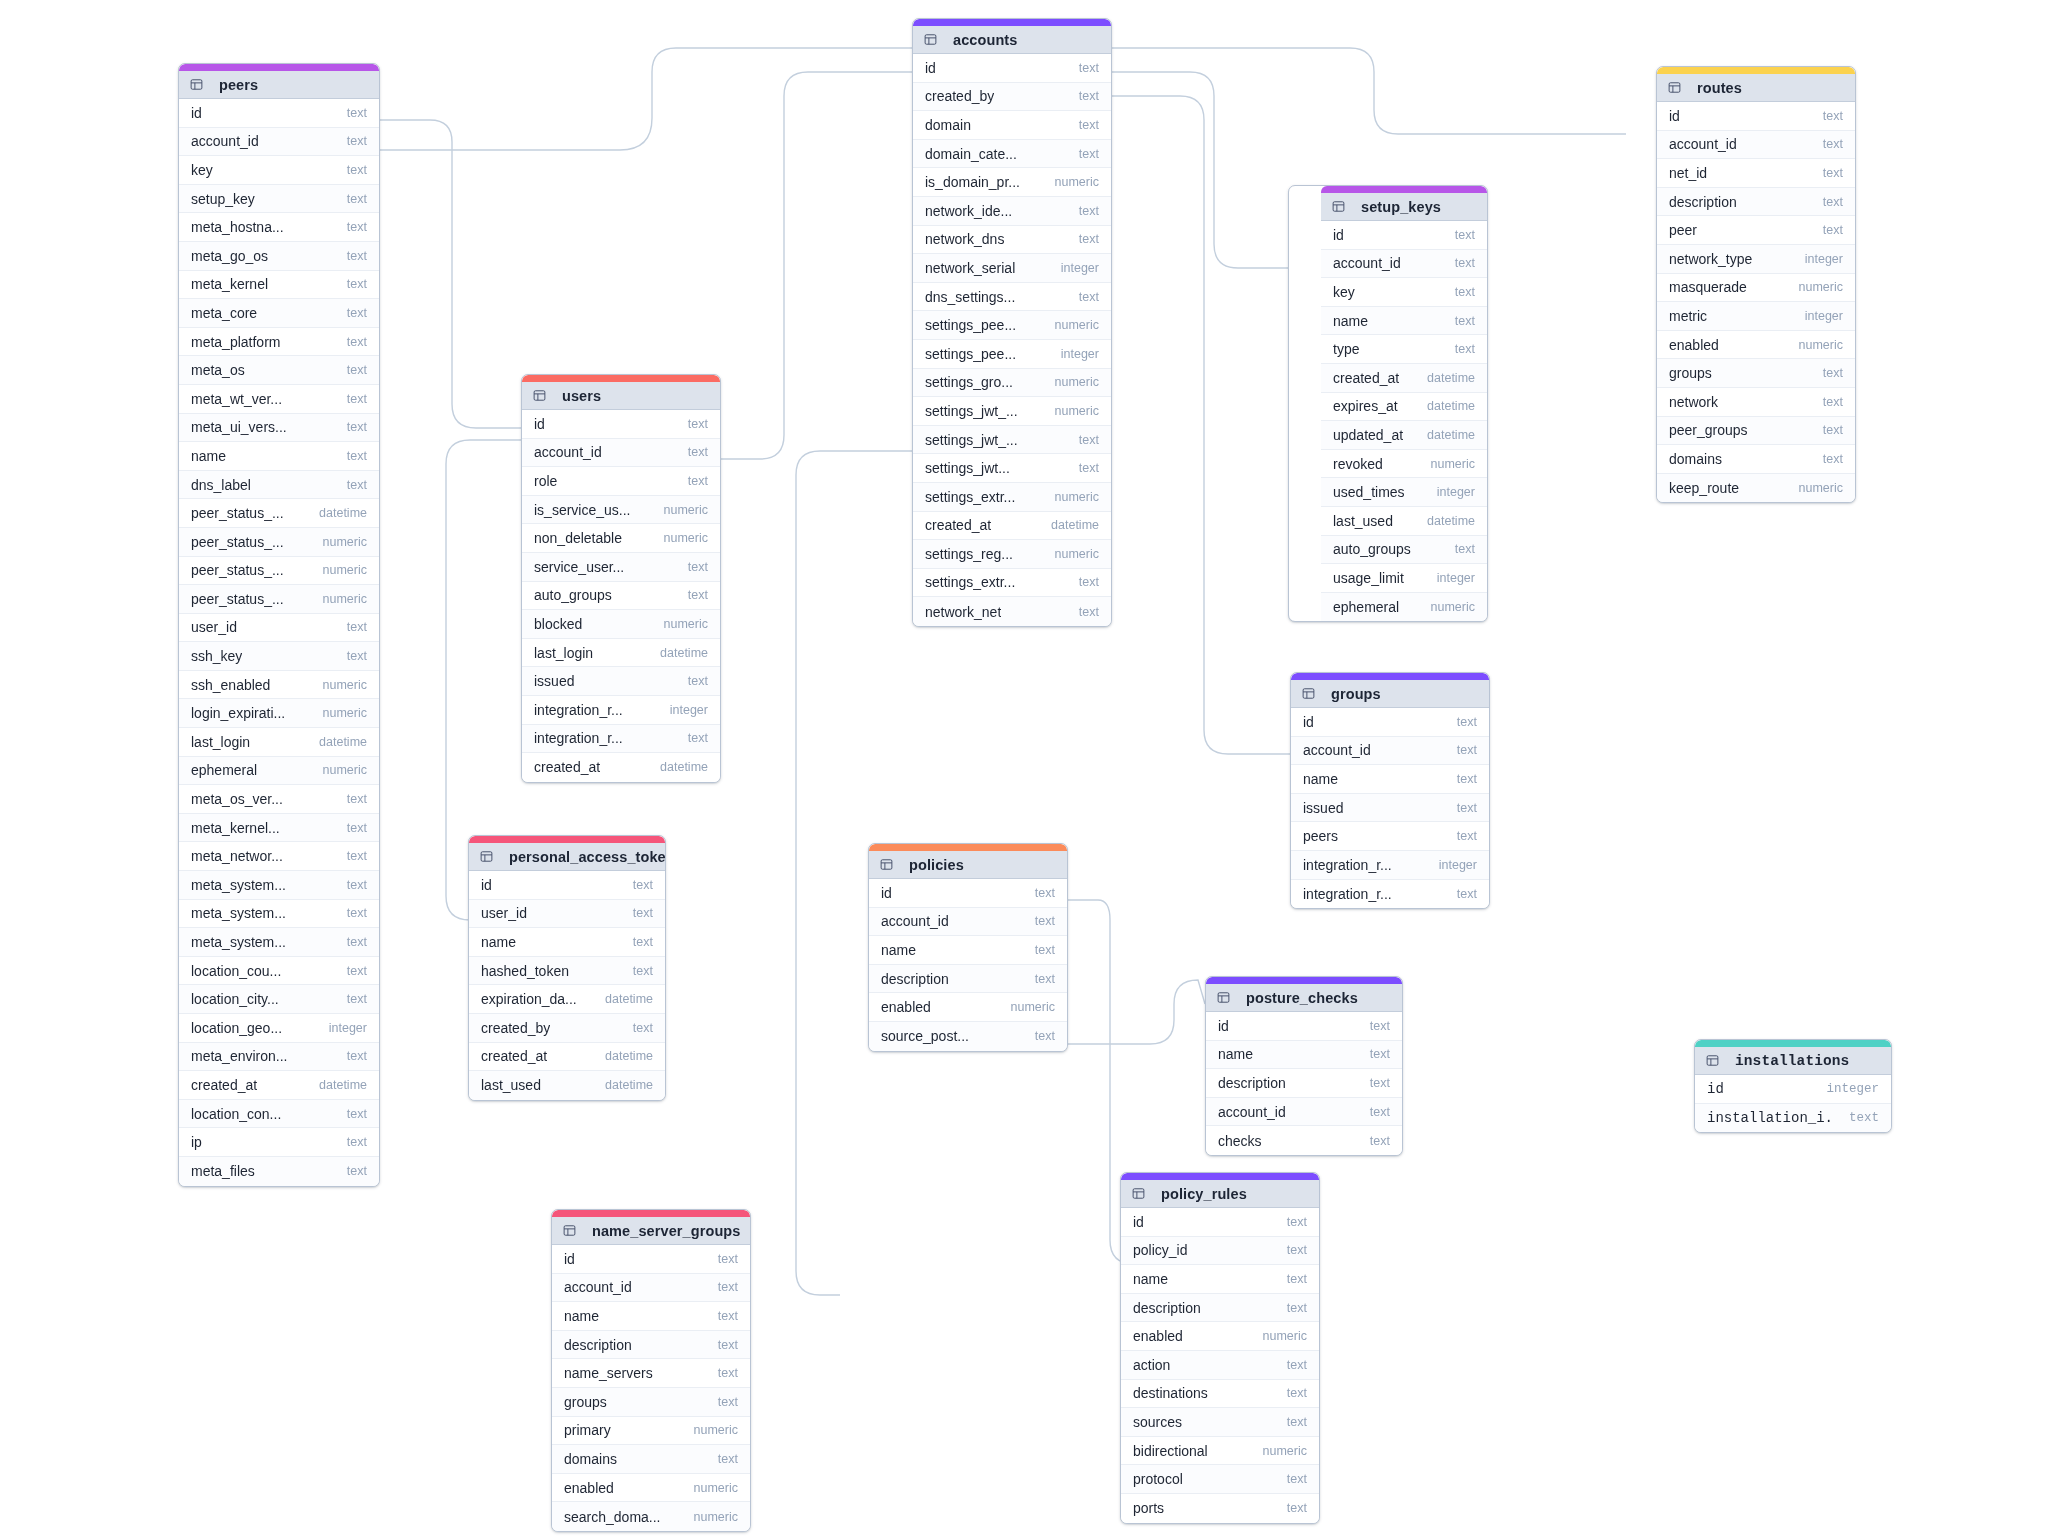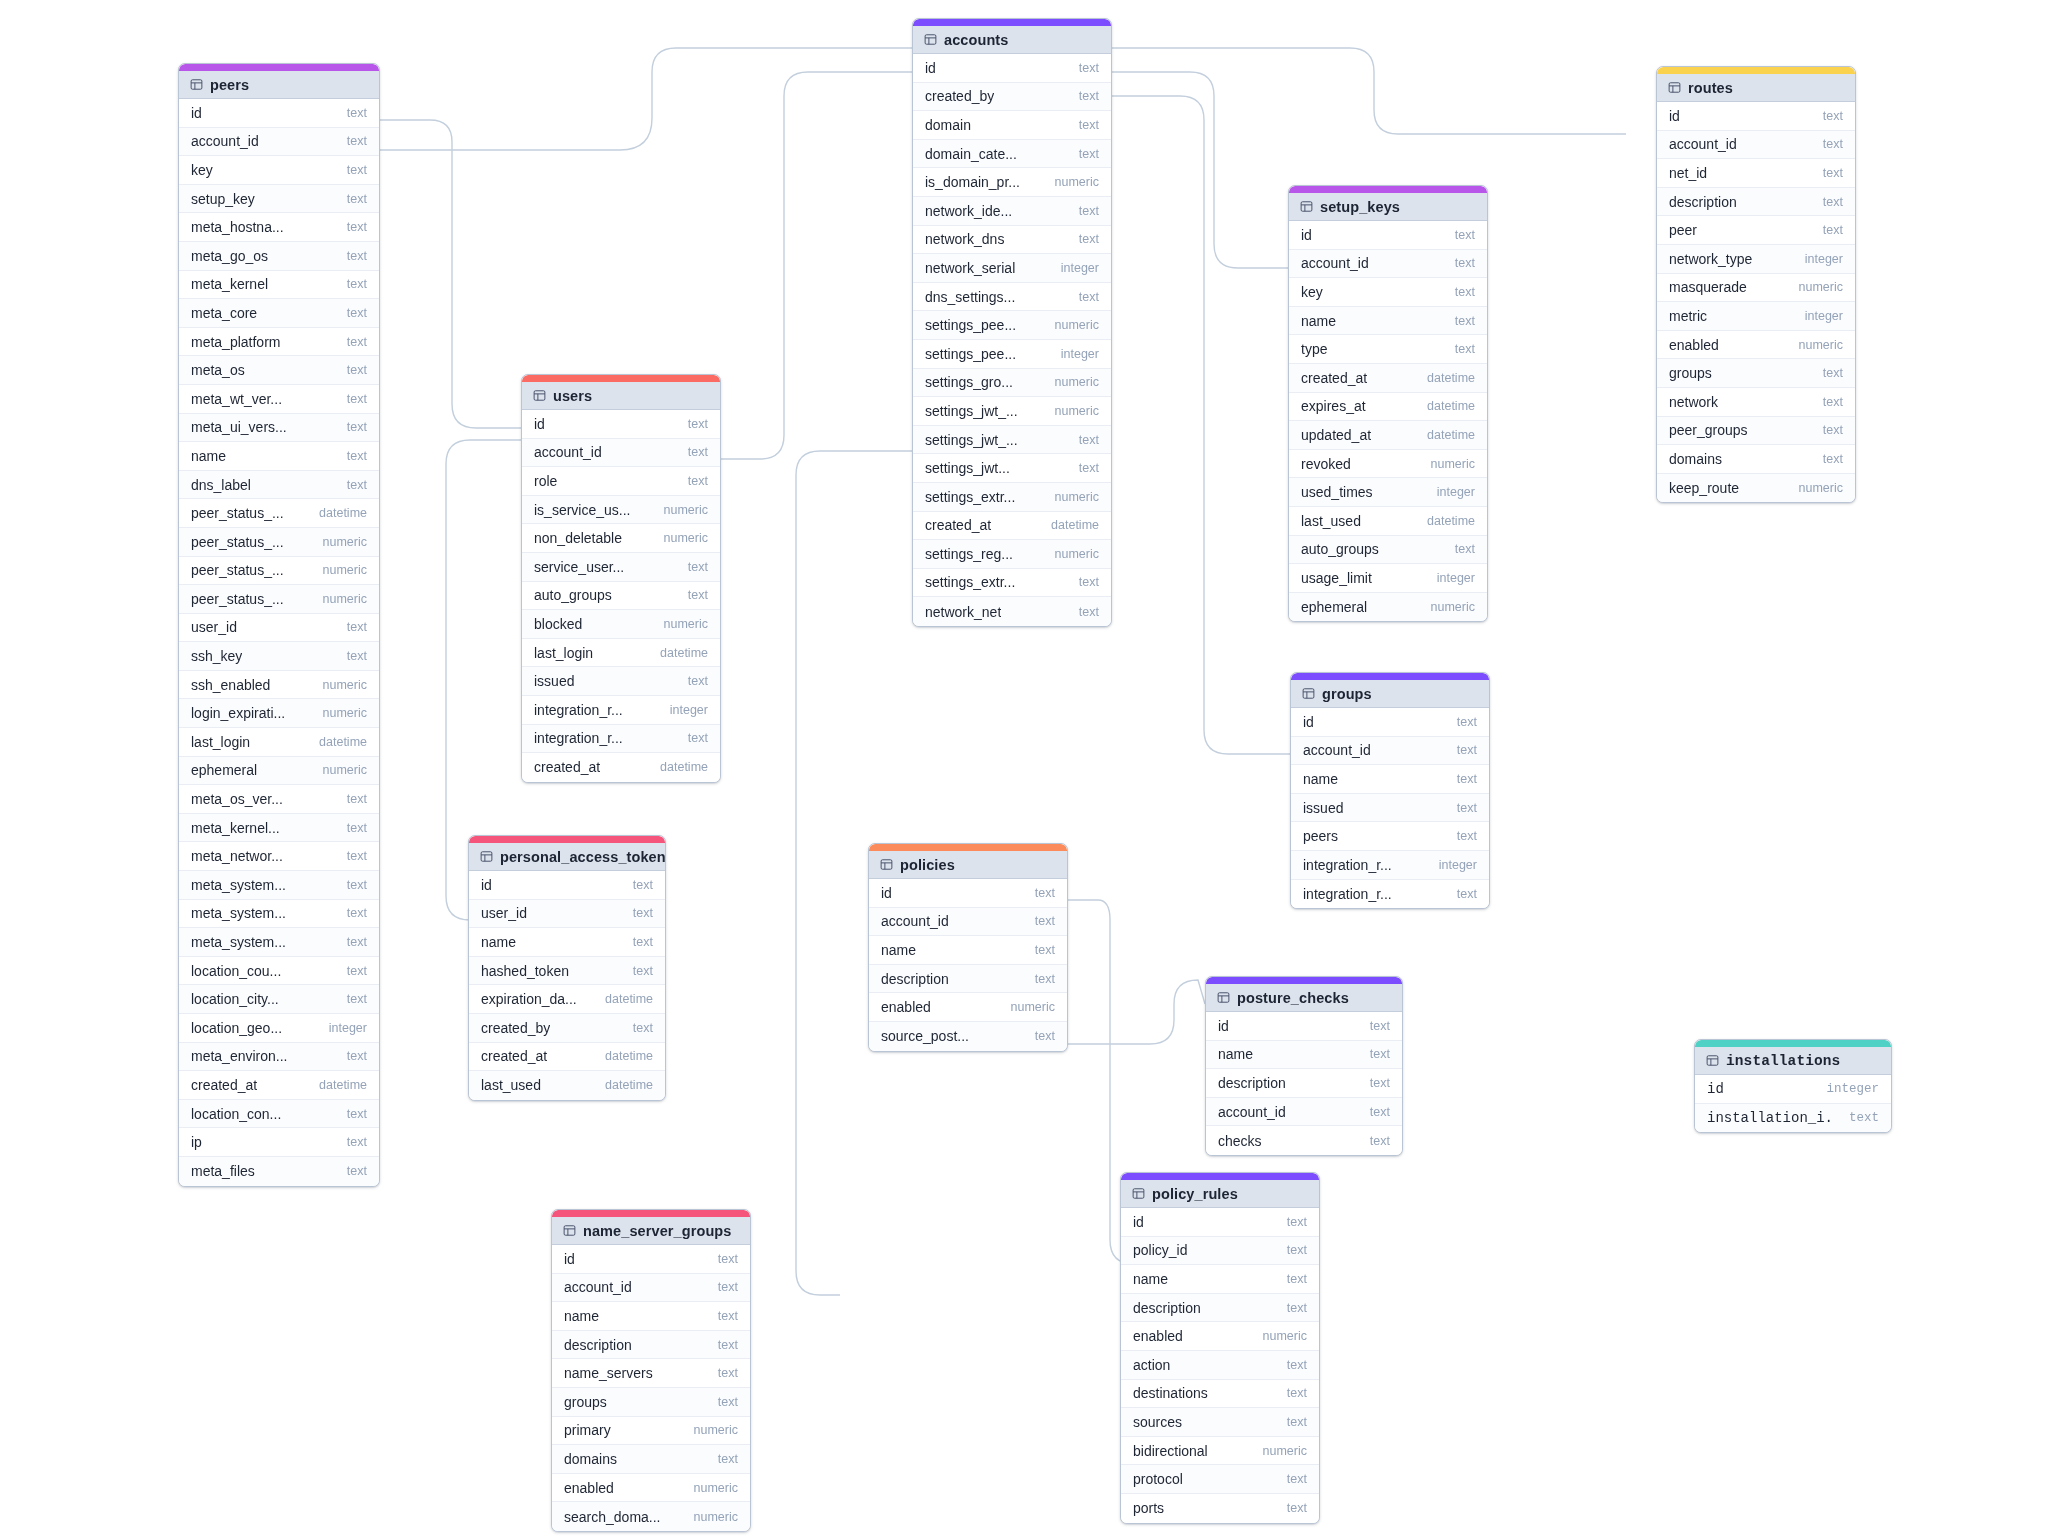--- a/index.html
+++ b/index.html
@@ -40,21 +40,21 @@
   }
   .accent-bar {
     height: 7px;
     width: 100%;
     border-top-left-radius: 6px;
     border-top-right-radius: 6px;
   }
   .table-header {
     display: flex;
     align-items: center;
-    gap: 7px;
+    gap: 16px;
     background: #dde3ec;
     padding: 6px 11px 6px 11px;
     border-bottom: 1px solid #c3cddb;
     height: 28px;
     box-sizing: border-box;
   }
   .table-header .tbl-icon {
     width: 13px;
     height: 13px;
     flex: 0 0 13px;
@@ -427,21 +427,21 @@
         </div>
         <div class="col-row">
           <span class="col-name">settings_extr...</span>
           <span class="col-type">text</span>
         </div>
         <div class="col-row">
           <span class="col-name">network_net</span>
           <span class="col-type">text</span>
         </div>
       </div>
-      <div class="table-card" style="left: 1288px; top: 185px; width: 200px;">
+      <div class="table-card" style="left: 1288px; top: 185px; width: 200px; padding-left: 32px;">
         <div class="accent-bar" style="background: rgb(183, 86, 232);"></div>
         <div class="table-header">
           <span>
             <svg class="tbl-icon" viewBox="0 0 16 16" fill="none" stroke="#46506a" stroke-width="1.2">
               <rect x="1.4" y="2.2" width="13.2" height="11.6" rx="1.6"></rect>
               <line x1="1.4" y1="6" x2="14.6" y2="6"></line>
               <line x1="6" y1="6" x2="6" y2="13.8"></line>
             </svg>
           </span>
           <span class="table-title">setup_keys</span>

